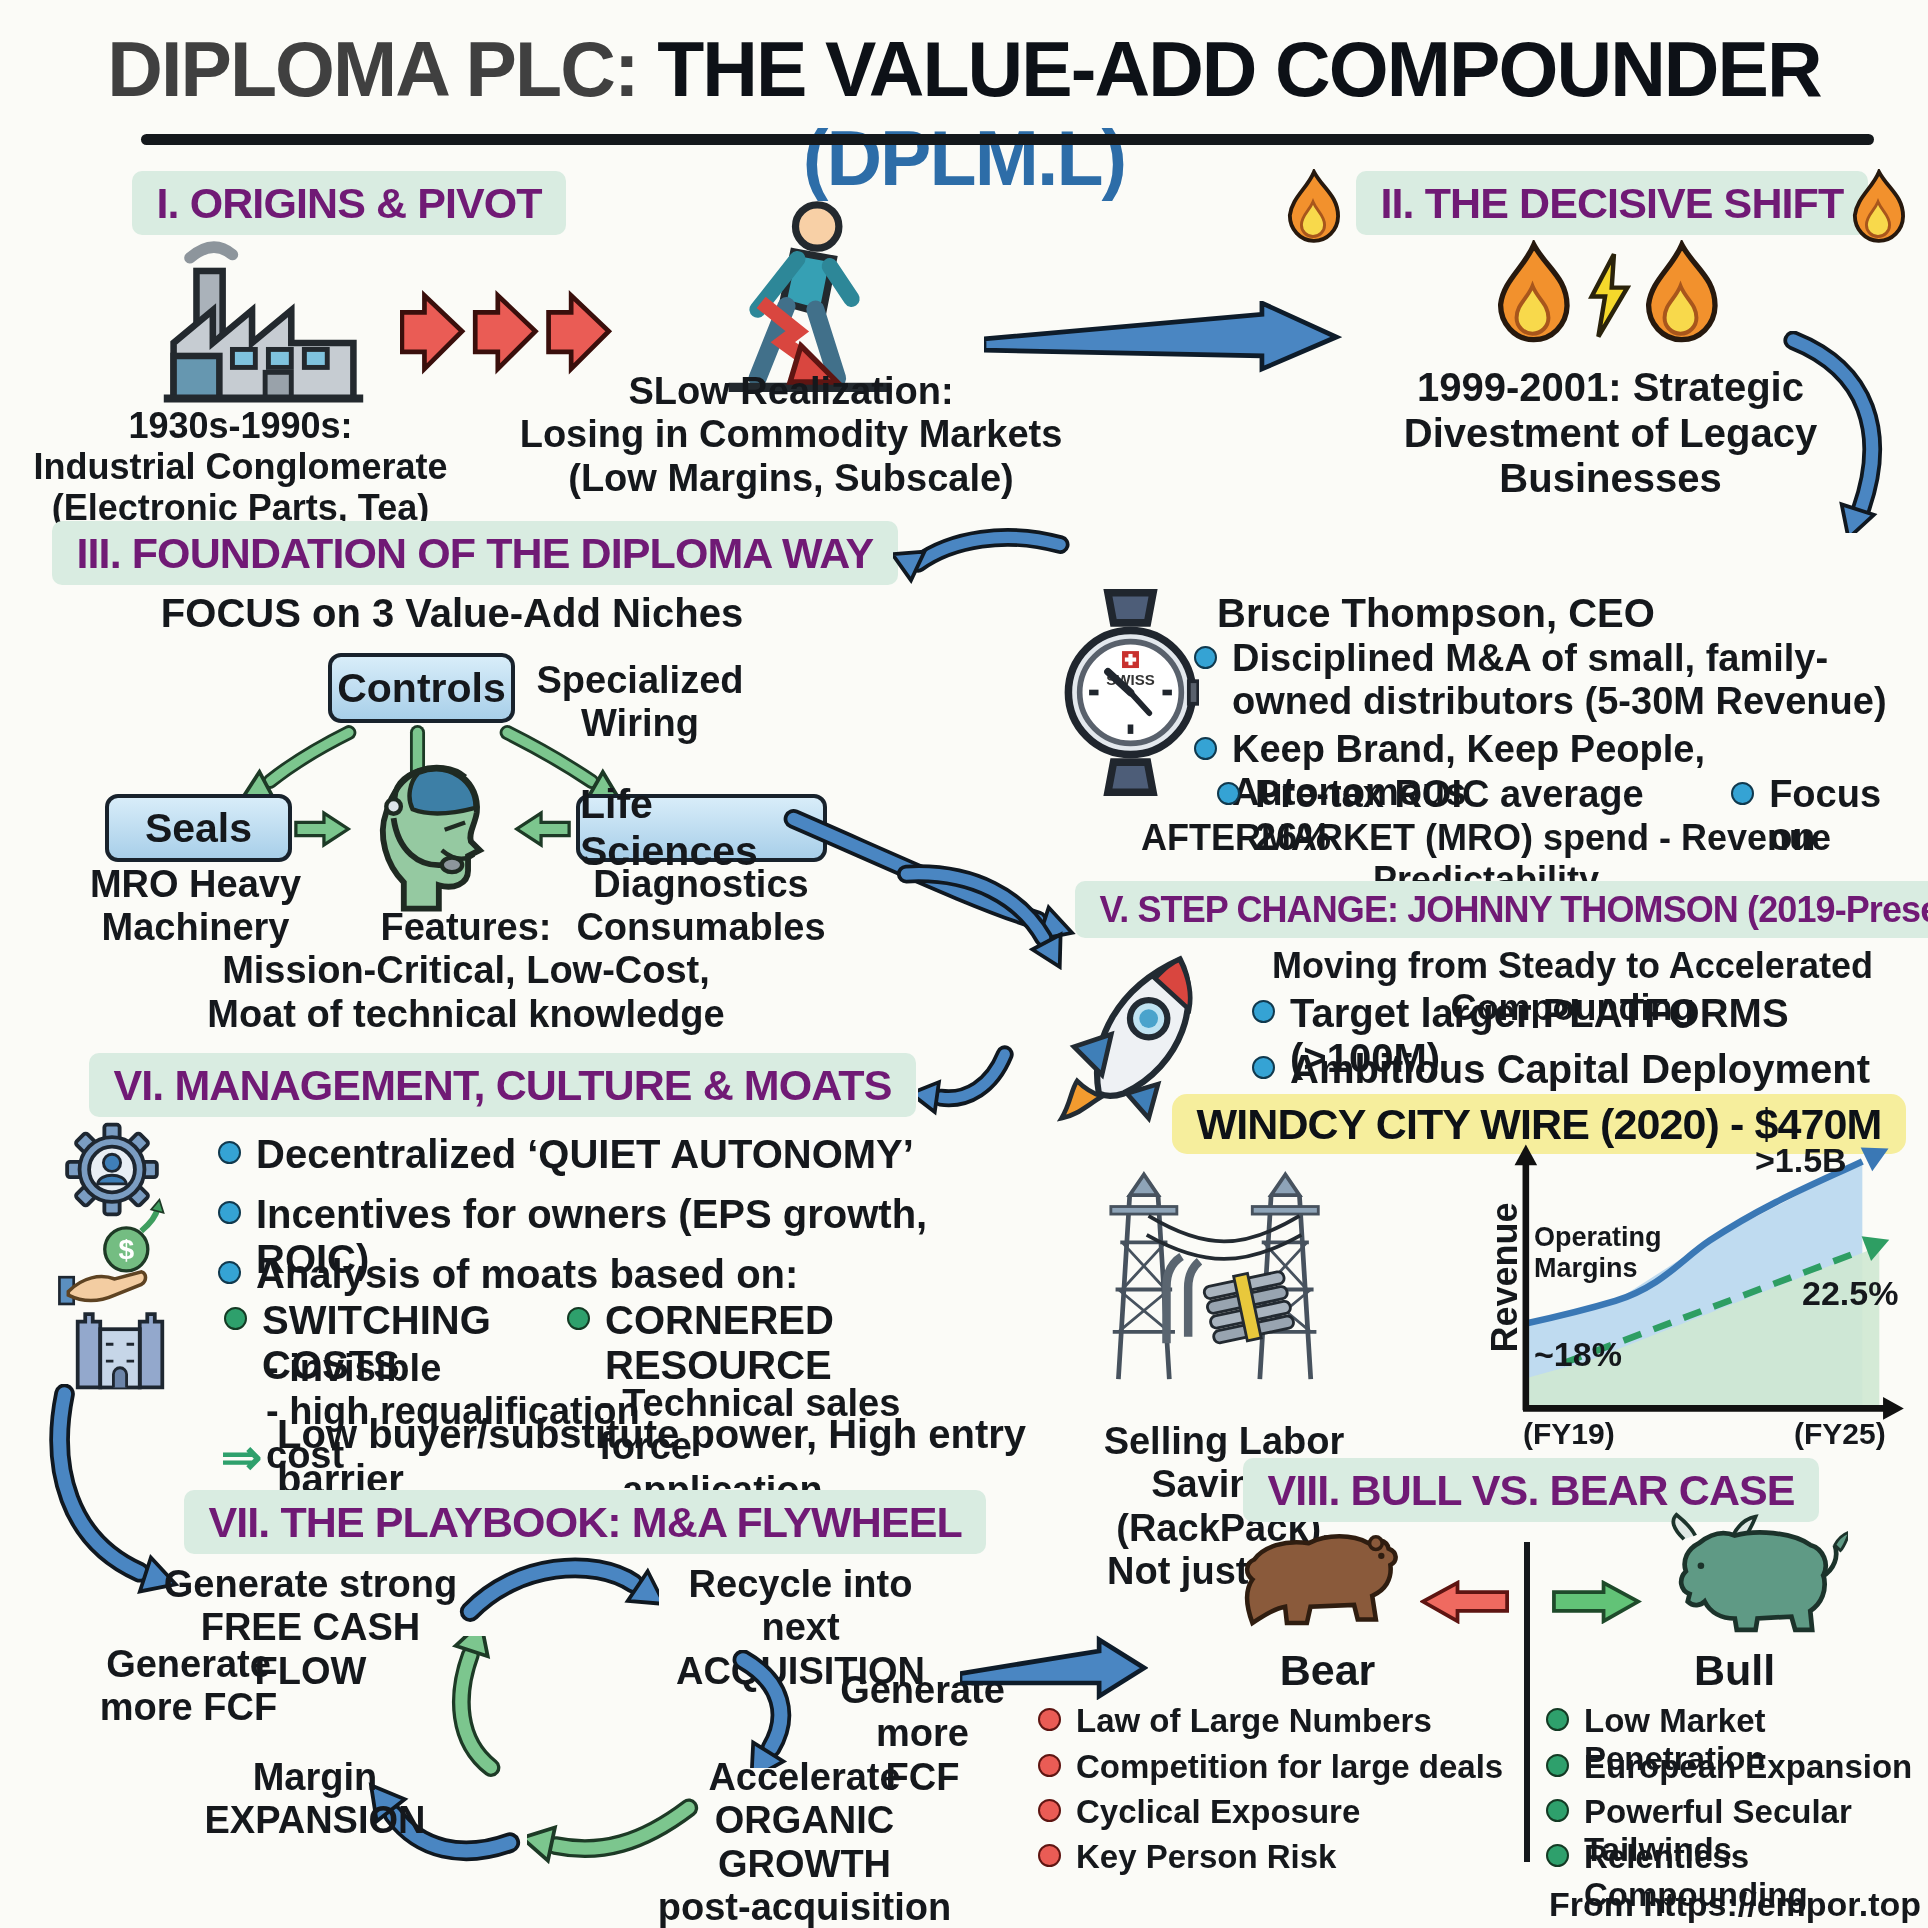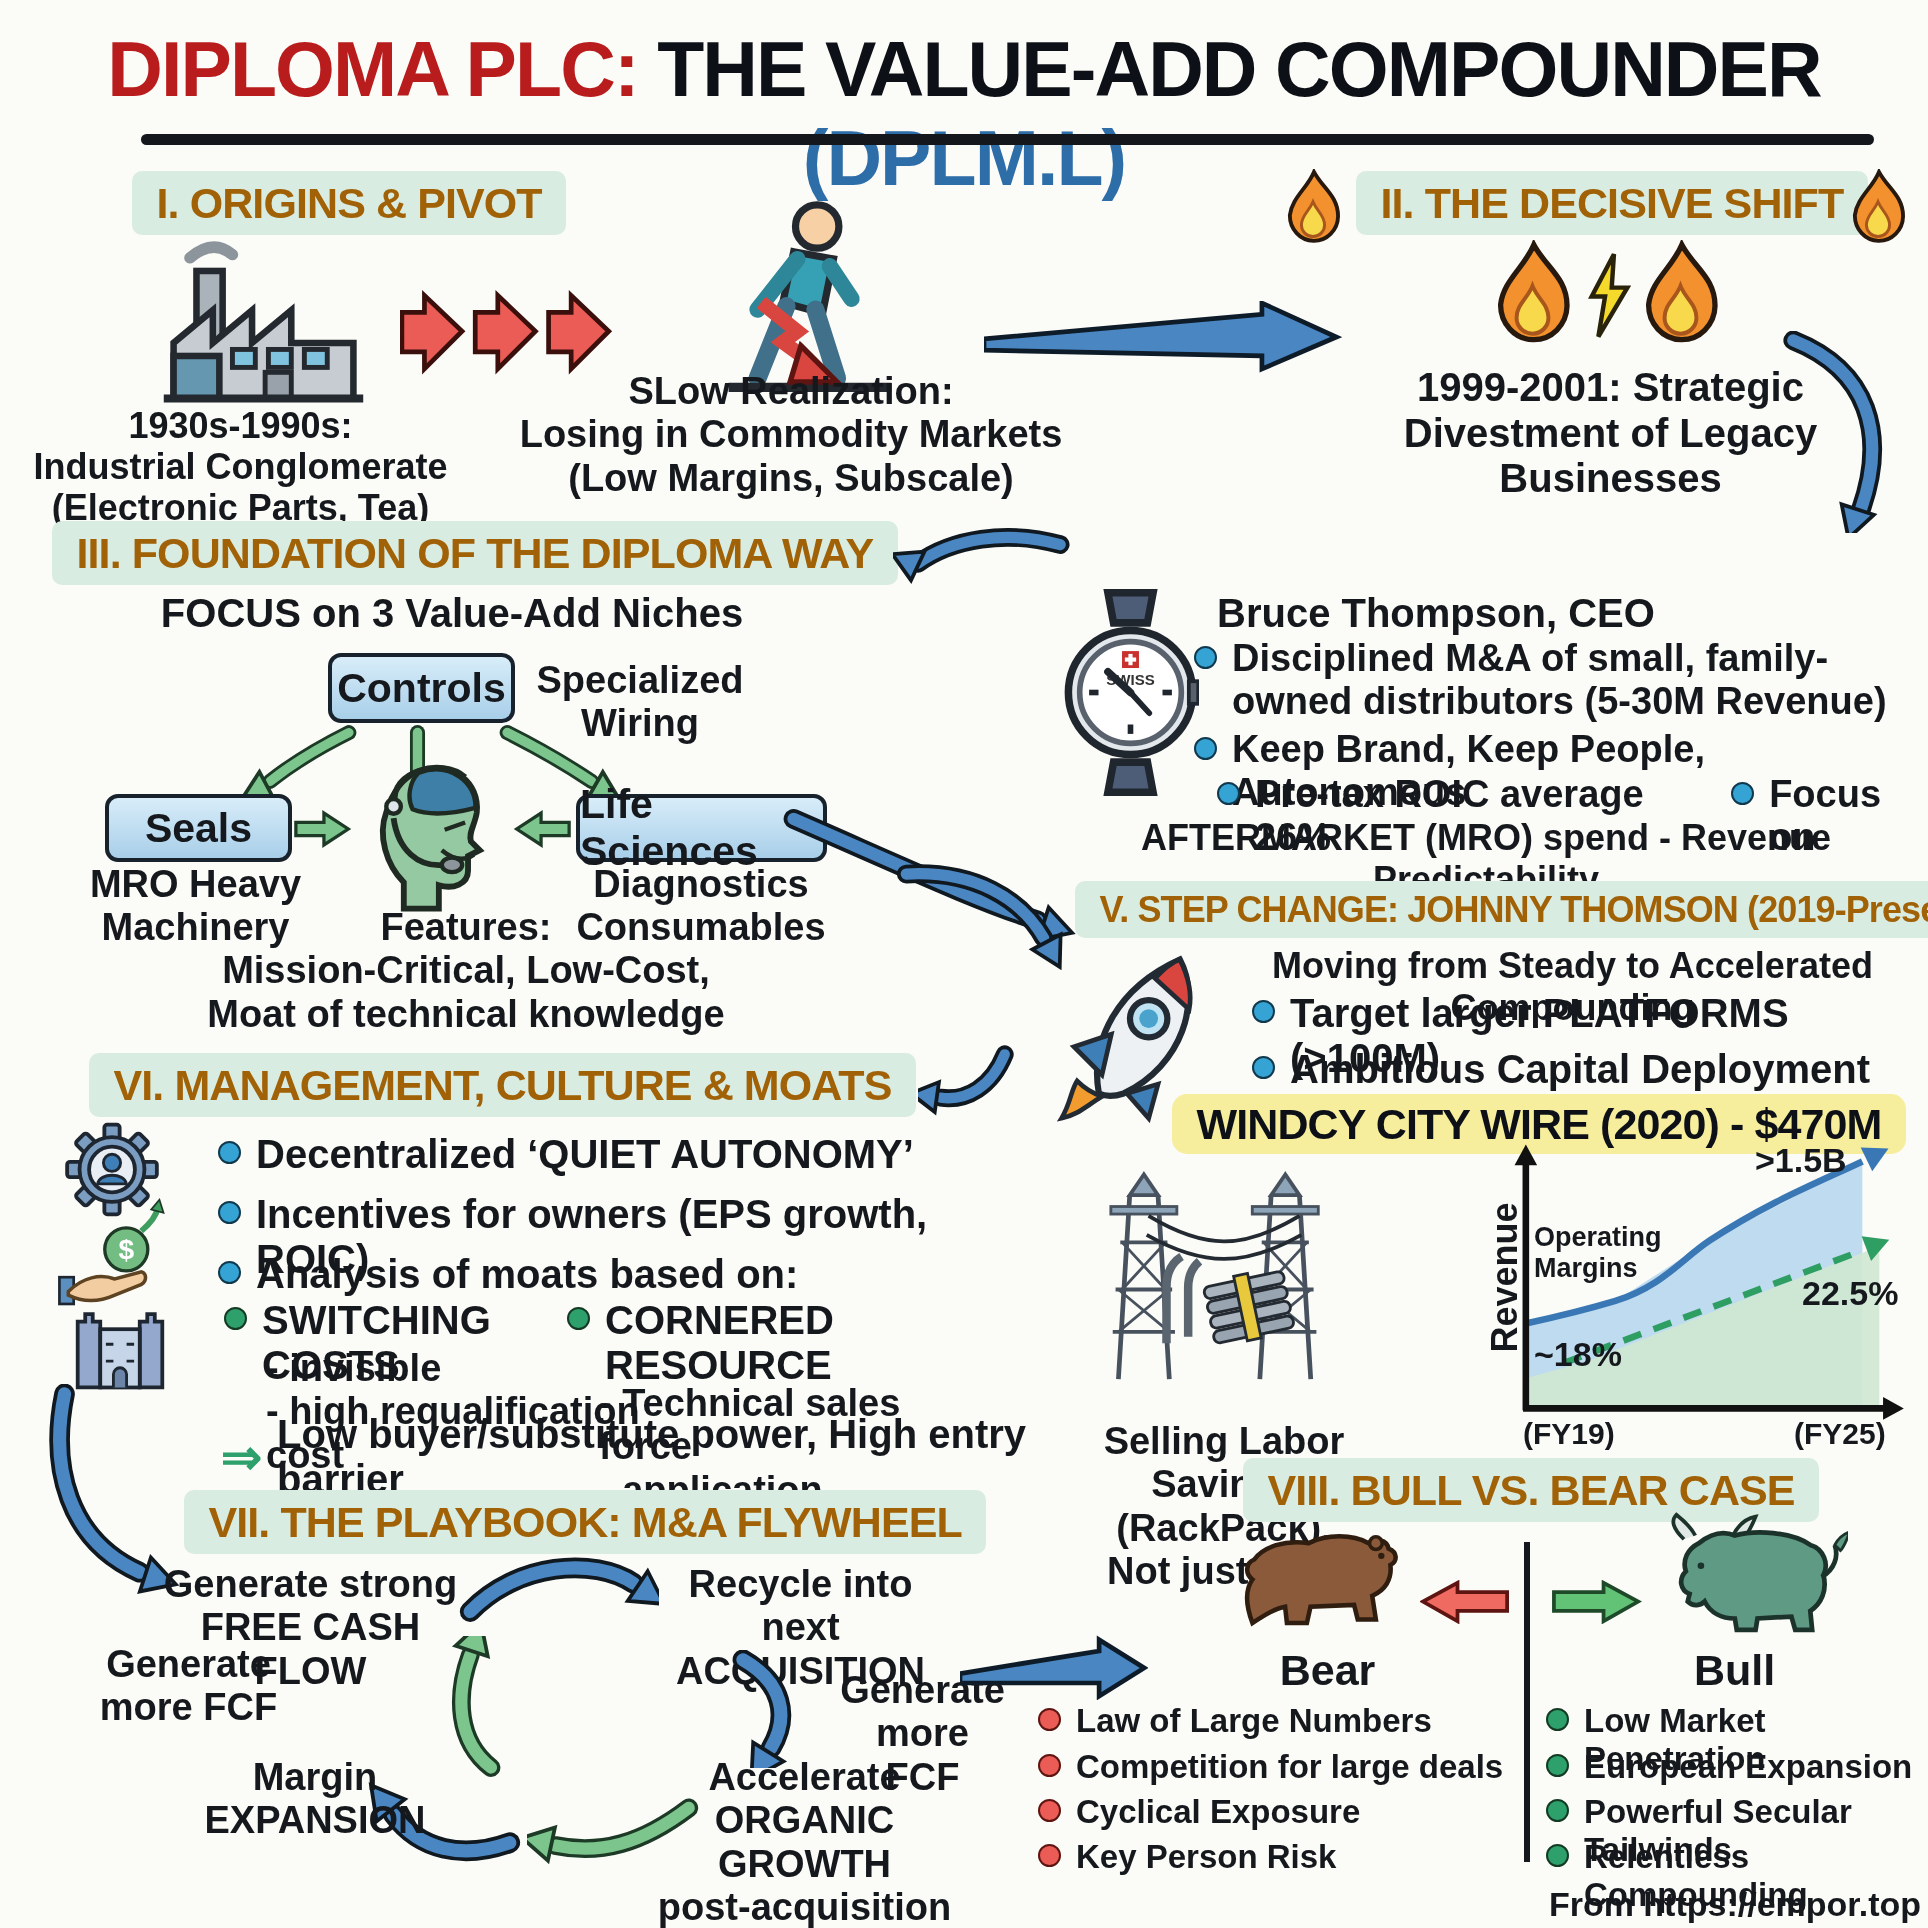--- a/index.html
+++ b/index.html
@@ -2,40 +2,40 @@
 <html style="font-size:15px"><head>
 <meta charset="utf-8">
 <style>
   html,body{margin:0;padding:0;background:#fff;}
   .canvas{position:relative;width:1928px;height:1928px;background:#fbfbf7;overflow:hidden;
           font-family:"Liberation Sans",sans-serif;font-weight:bold;color:#15181c;}
   .abs{position:absolute;}
   .c{text-align:center;}
   .ml{white-space:pre-line;line-height:1.14;}
   .pill{background:#d9ece1;border-radius:10px;padding:7.5px 24.5px;font-size:43px;font-weight:800;
-        white-space:nowrap;color:#a16207;display:inline-block;letter-spacing:-0.9px;}
+        white-space:nowrap;color:#701a75;display:inline-block;letter-spacing:-0.9px;}
   .pill-yellow{background:#f6ee9d;border-radius:15px;padding:5.6px 24.5px;font-size:43px;font-weight:800;
         white-space:nowrap;color:#0d1117;display:inline-block;letter-spacing:-0.9px;}
   .box{background:linear-gradient(180deg,#d8edf9,#a8cfe9);border:4.7px solid #18222c;border-radius:13px;
        display:flex;align-items:center;justify-content:center;font-size:41px;font-weight:800;}
   .row{display:flex;gap:15px;align-items:flex-start;}
   .dot{display:inline-block;width:19px;height:19px;border-radius:50%;border:2.8px solid #10394e;flex:0 0 auto;margin-top:9.4px;}
   .dot.blue{background:#35a3d4;}
   .dot.green{background:#2ea06c;border-color:#143a24;}
   .dot.red{background:#ea5c55;border-color:#5e1512;}
   .t35{font-size:33px;}.t38{font-size:36px;}.t40{font-size:38px;}.t42{font-size:40px;}.t46{font-size:43px;}
   .divider{background:#14181c;}
 </style>
 </head>
 <body>
 
 <div class="canvas">
 
   <div class="abs c" style="left:0;top:24.5px;width:1928px;font-size:77px;letter-spacing:-1.9px;">
-    <span style="color:#b91c1c">DIPLOMA PLC:</span><span style="color:#0d1117"> THE VALUE-ADD COMPOUNDER </span><span style="color:#2d6da8">(DPLM.L)</span>
+    <span style="color:#404040">DIPLOMA PLC:</span><span style="color:#0d1117"> THE VALUE-ADD COMPOUNDER </span><span style="color:#2d6da8">(DPLM.L)</span>
   </div>
   <div class="abs divider" style="left:141px;top:134px;width:1733px;height:11.3px;border-radius:7.5px;"></div>
 
   <div class="abs pill" style="left:132px;top:171px;">I. ORIGINS &amp; PIVOT</div>
 
   <svg class="abs" style="left:155px;top:235px;" width="217" height="188" viewBox="0 0 130 115">
     <path d="M20,14 q14,-12 26,-2" fill="none" stroke="#8d959c" stroke-width="7" stroke-linecap="round"></path>
     <rect x="24" y="22" width="16" height="46" fill="#aab2ba" stroke="#23292e" stroke-width="4"></rect>
     <path d="M10,100 V66 L34,46 V66 L58,46 V66 L82,46 V66 H120 V100 Z" fill="#c6ccd2" stroke="#23292e" stroke-width="4"></path>
     <rect x="10" y="74" width="28" height="26" fill="#6697b0" stroke="#23292e" stroke-width="4"></rect>

